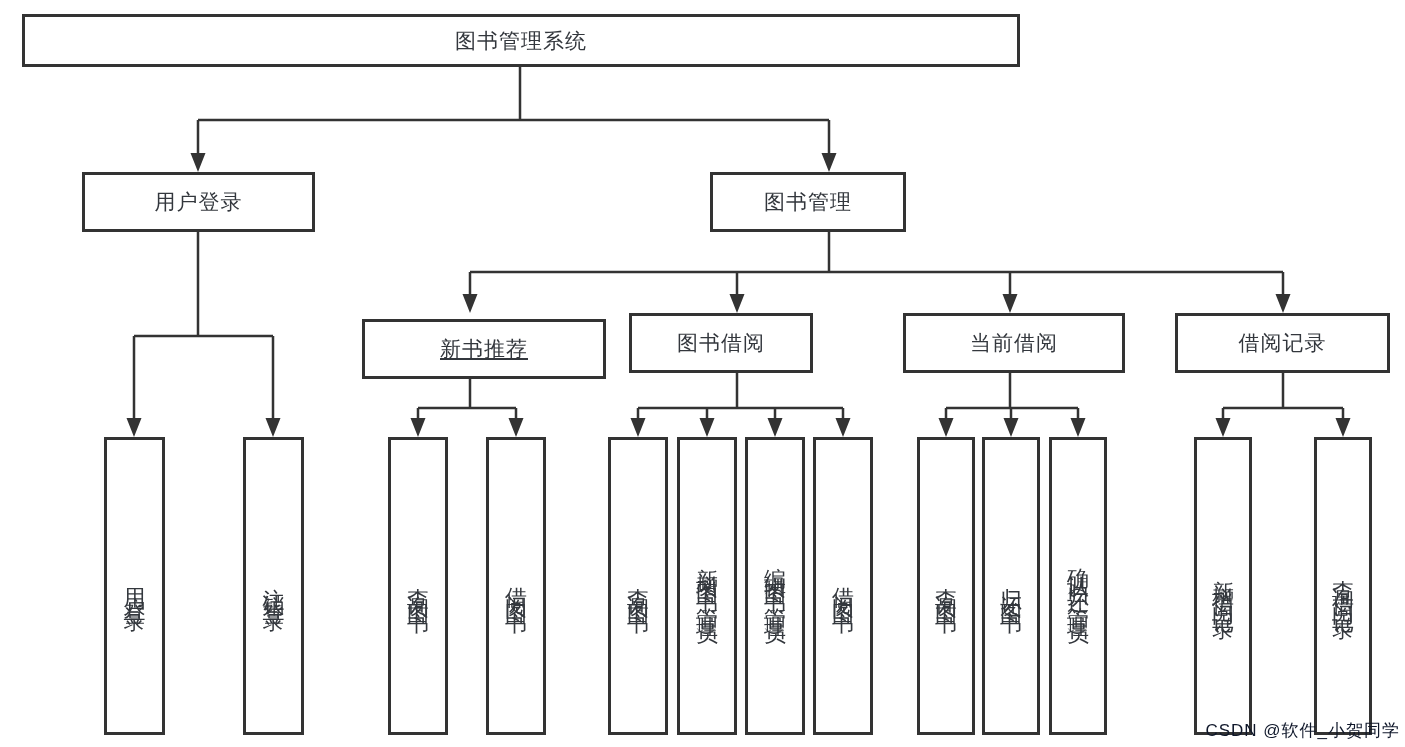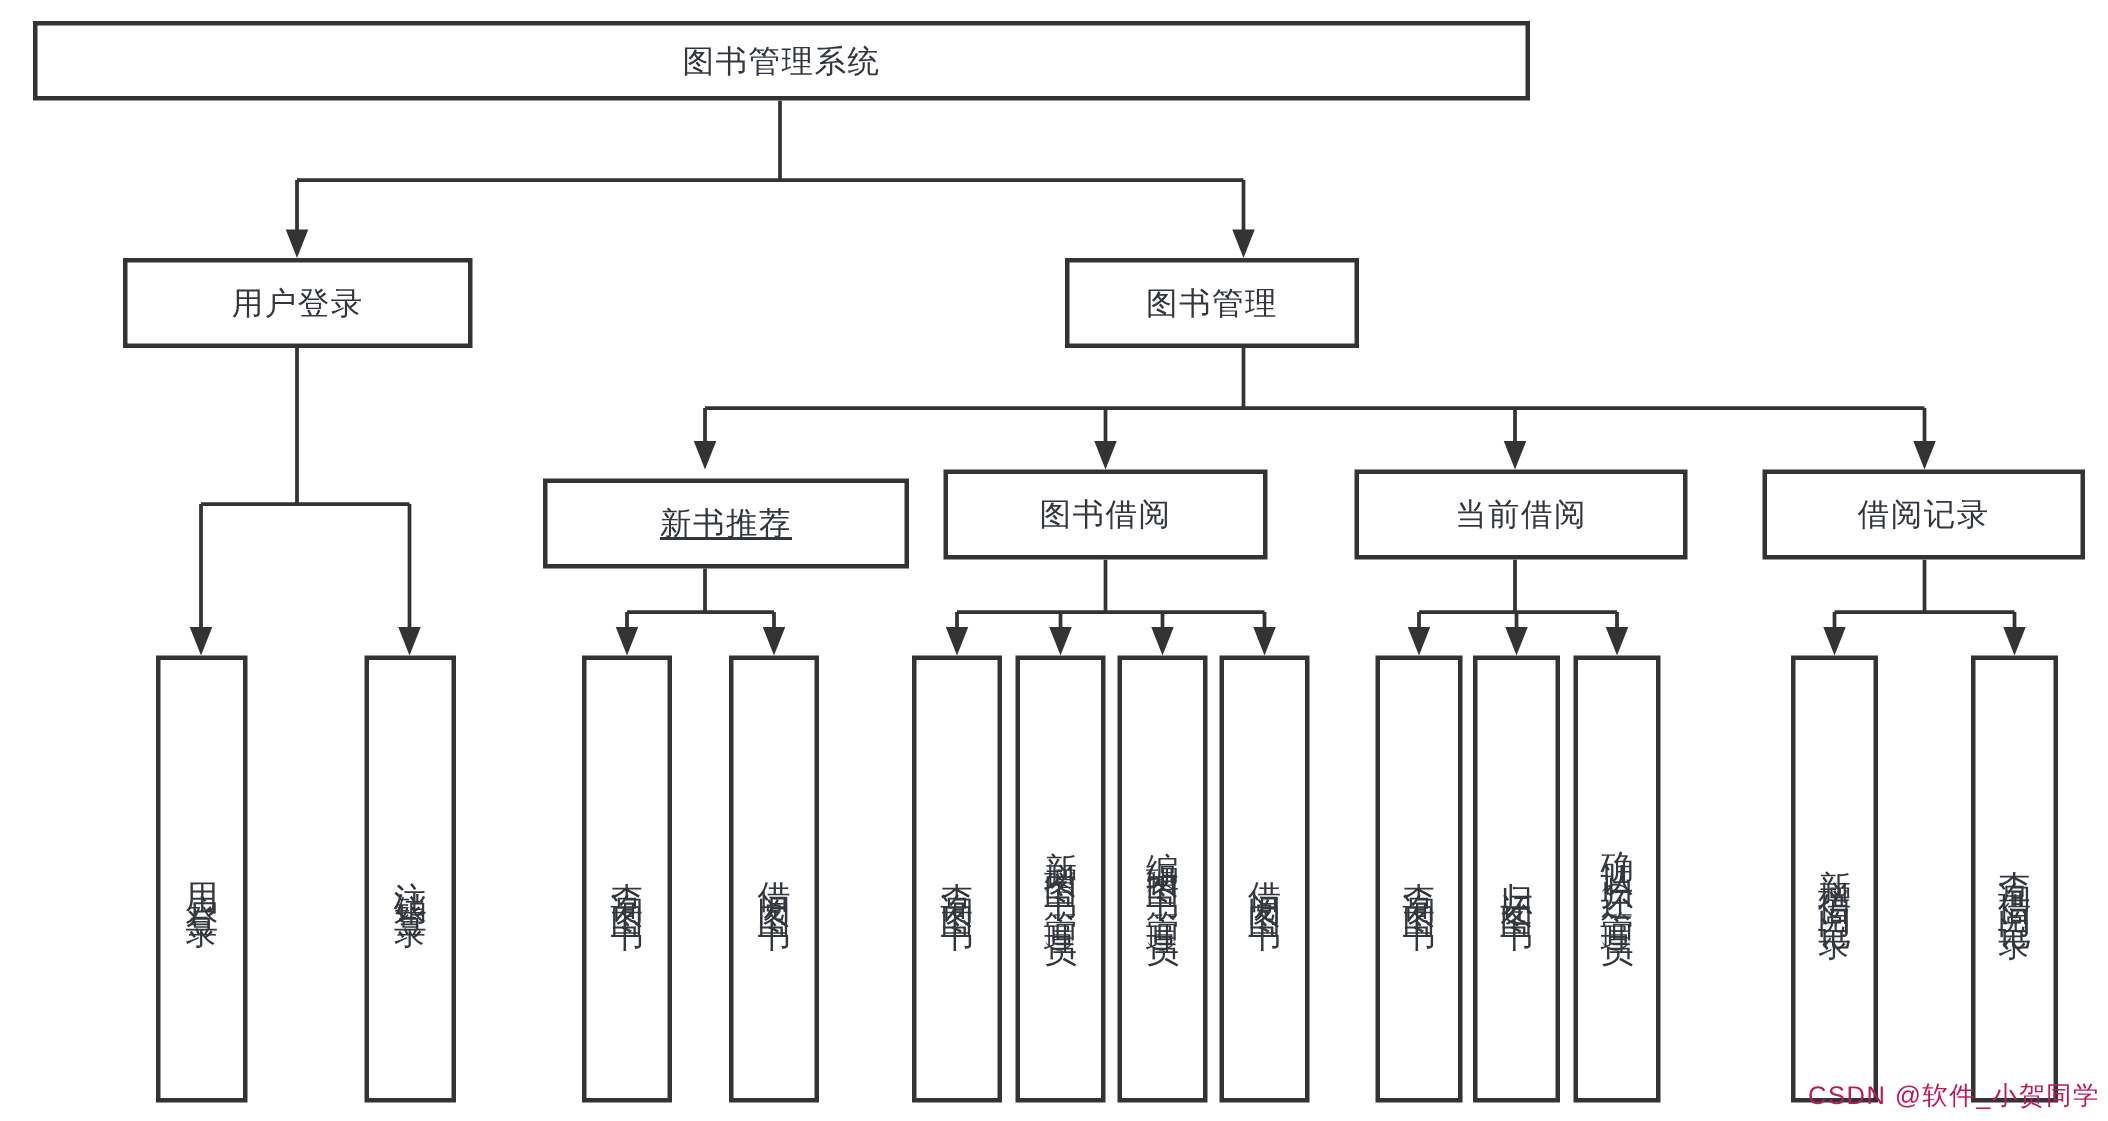--- a/index.html
+++ b/index.html
@@ -46,21 +46,21 @@
     letter-spacing: 8px;
     writing-mode: vertical-rl;
     line-height: 1;
   }
   .watermark {
     position: absolute;
     right: 5px;
     bottom: 5px;
     font-size: 17px;
     letter-spacing: 1px;
-    color: #be185d;
+    color: #0f172a;
     white-space: nowrap;
   }
 </style>
 </head>
 <body>
 
 <div class="canvas">
 
   <svg class="connectors" viewBox="0 0 1405 747" xmlns="http://www.w3.org/2000/svg">
     <path fill="none" stroke="#333333" stroke-width="2.5" d="M520 67 V120 M198 120 H829 M198 120 V157 M829 120 V157
@@ -90,21 +90,21 @@
          M1215.5 418 L1230.5 418 L1223 437 Z
          M1335.5 418 L1350.5 418 L1343 437 Z"></path>
   </svg>
 
   <div class="node hbox" style="left:22px; top:14px; width:998px; height:53px;">图书管理系统</div>
 
   <div class="node hbox" style="left:82px; top:172px; width:233px; height:60px;">用户登录</div>
   <div class="node hbox" style="left:710px; top:172px; width:196px; height:60px;">图书管理</div>
 
   <div class="node hbox" style="left:362px; top:319px; width:244px; height:60px;text-decoration:underline;">新书推荐</div>
-  <div class="node hbox" style="left:629px; top:313px; width:216px; height:60px;">图书借阅</div>
+  <div class="node hbox" style="left:629px; top:313px; width:184px; height:60px;">图书借阅</div>
   <div class="node hbox" style="left:903px; top:313px; width:222px; height:60px;">当前借阅</div>
   <div class="node hbox" style="left:1175px; top:313px; width:215px; height:60px;">借阅记录</div>
 
   <div class="node vbox" style="left:104px; width:61px;">用户登录</div>
   <div class="node vbox" style="left:243px; width:61px;">注销登录</div>
 
   <div class="node vbox" style="left:388px;">查询图书</div>
   <div class="node vbox" style="left:486px;">借阅图书</div>
 
   <div class="node vbox" style="left:608px;">查询图书</div>

